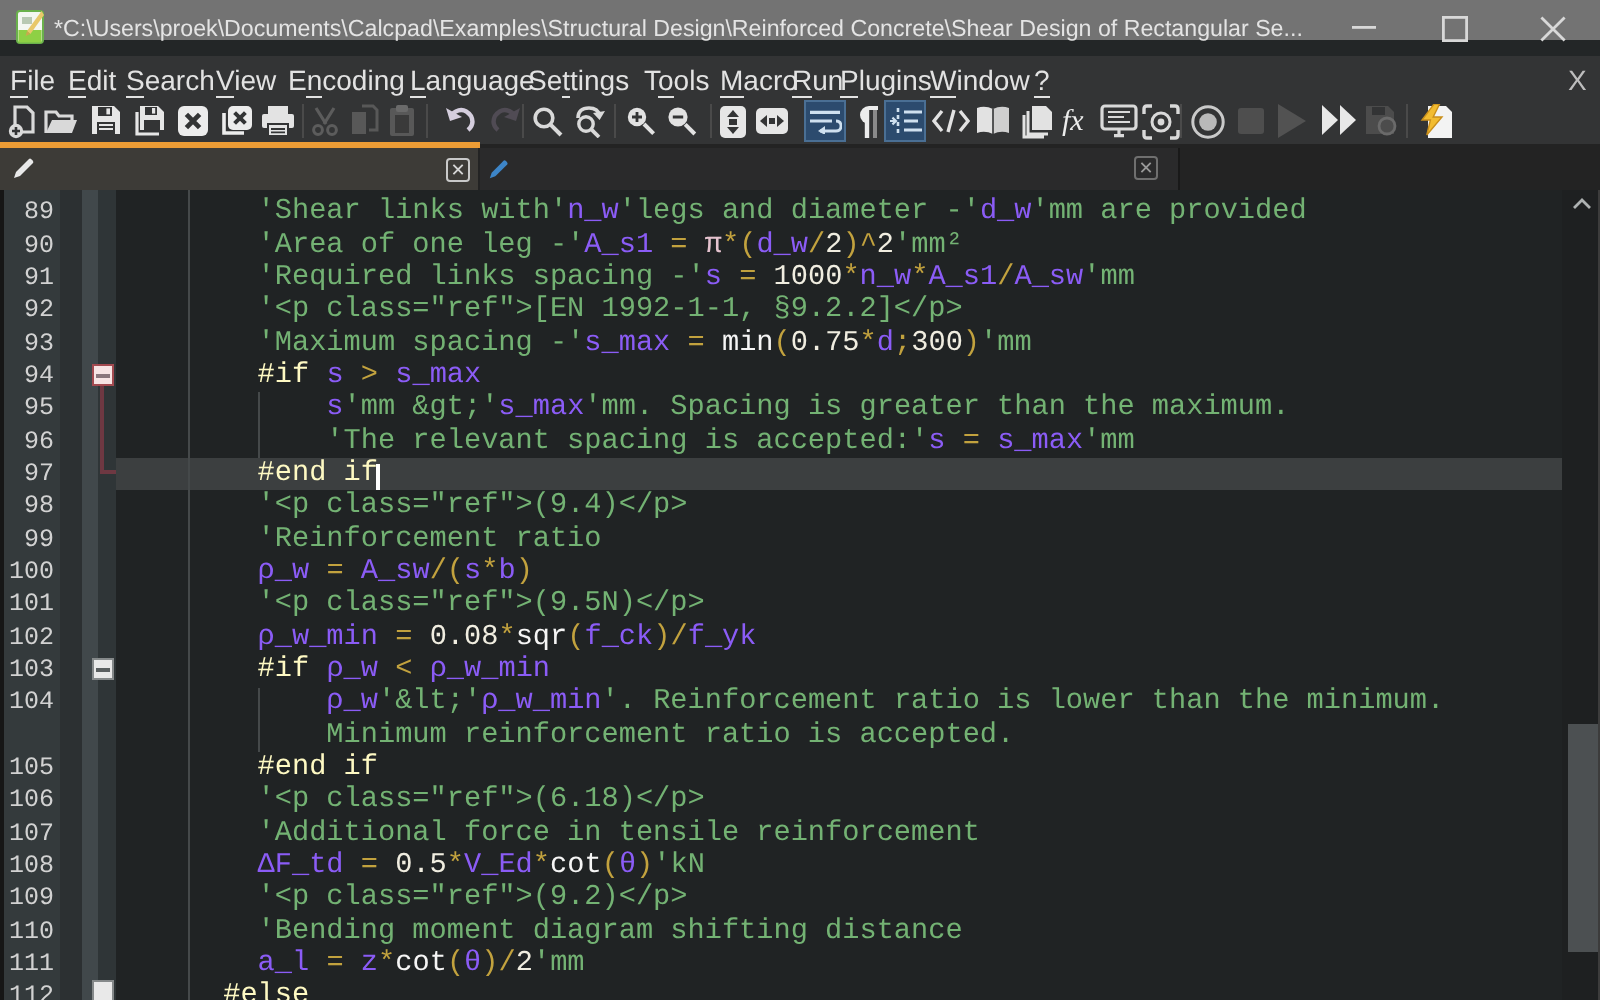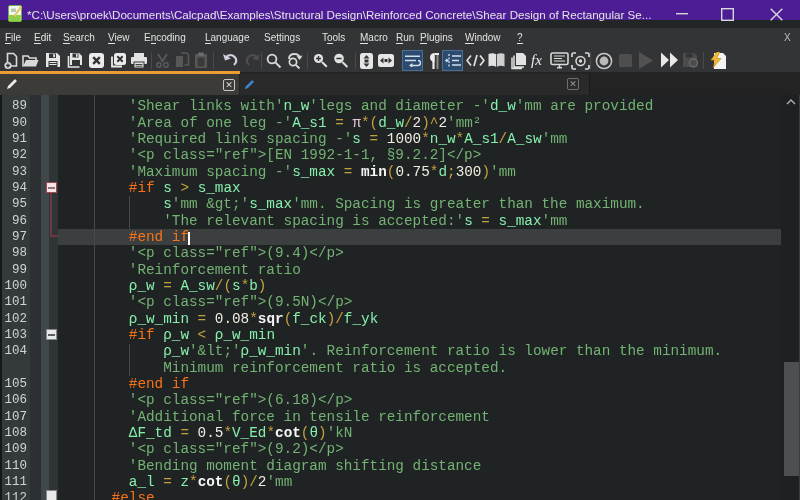--- a/index.html
+++ b/index.html
@@ -1,24 +1,24 @@
 <!DOCTYPE html>
 <html><head>
 <meta charset="utf-8">
 <style>
 *{margin:0;padding:0;box-sizing:border-box}
 html,body{width:800px;height:500px;overflow:hidden;background:#232627}
 body{font-family:"Liberation Sans",sans-serif;position:relative}
 .abs{position:absolute}
 
-#title{left:0;top:0;width:800px;height:20px;background:#4c1d95}
+#title{left:0;top:0;width:800px;height:20px;background:#737373}
 #title .txt{left:27px;top:7.5px;font-size:11.6px;color:#e4e4e4;white-space:nowrap}
 
 #menubar{left:0;top:28px;width:800px;height:21px;background:#333435}
-.mi{top:31.8px;font-size:10px;color:#e2e2e2;white-space:nowrap}
+.mi{top:31.8px;font-size:14px;color:#e2e2e2;white-space:nowrap}
 .mi u{text-decoration:none;border-bottom:1px solid #e2e2e2;padding-bottom:0px}
 #toolbar{left:0;top:49px;width:800px;height:23px;background:#333435}
 .tsep{top:52px;width:1px;height:17px;background:#4a4a4a}
 .tbtn{top:52px}
 .togglebtn{top:50px;width:21px;height:21px;background:#2c4b6e;border:1px solid #4a6f94}
 
 #tabbar{left:0;top:72px;width:800px;height:23px;background:#232323}
 #tab1{left:0;top:74px;width:239px;height:21px;background:#3d3b37}
 #tab1 .ttext{left:20px;top:5px;font-size:10.7px;color:#e6e6e6;white-space:nowrap}
 #orange{left:0;top:71px;width:240px;height:3px;background:#ec9c35}
@@ -31,25 +31,25 @@
 #mnum{left:2px;top:95px;width:28px;height:405px;background:#343a3c}
 #mgap1{left:30px;top:95px;width:11px;height:405px;background:#2c3032}
 #mgap2{left:41px;top:95px;width:8px;height:405px;background:#41484b}
 #mfold{left:49px;top:95px;width:9px;height:405px;background:#2f3537}
 #curline{left:58px;top:229px;width:723px;height:16.35px;background:#3c3f40}
 #guide4{left:94px;top:95px;width:1px;height:405px;background:#45494a}
 .guide8{left:129px;width:1px;background:#45494a}
 #nums{left:0px;top:98.2px;width:27px;font-family:"Liberation Mono",monospace;font-size:12.5px;line-height:16.35px;color:#d2d2d2;text-align:right;white-space:pre}
 #code{left:60px;top:98.2px;font-family:"Liberation Mono",monospace;font-size:14.33px;line-height:16.35px;color:#d0d0d0;white-space:pre}
 .c{color:#73b273}
-.v{color:#86efac}
+.v{color:#8b5cf6}
 .o{color:#c2a23e}
 .n{color:#f0ede0}
-.f{color:#f5f5f5;font-weight:bold}
-.k{color:#f97316}
+.f{color:#f5f5f5;font-weight:normal}
+.k{color:#fef9c3}
 .w{color:#e5c3cf}
 #cursor{left:188px;top:231.5px;width:2px;height:13px;background:#ffffff}
 
 .fbox{left:46px;width:11px;height:11px;border:1px solid}
 #fb94{top:182px;background:#f7e4e4;border-color:#a34a50}
 #fb94 i{position:absolute;left:1px;top:4px;width:7px;height:1.5px;background:#8a767c}
 #fb103{top:329px;background:#e9e9e9;border-color:#85898a}
 #fb103 i{position:absolute;left:1px;top:4px;width:7px;height:1.5px;background:#5a5f60}
 #fb112{top:490px;background:#e9e9e9;border-color:#85898a}
 #redline{left:50px;top:193px;width:2px;height:43px;background:#6e3842}

